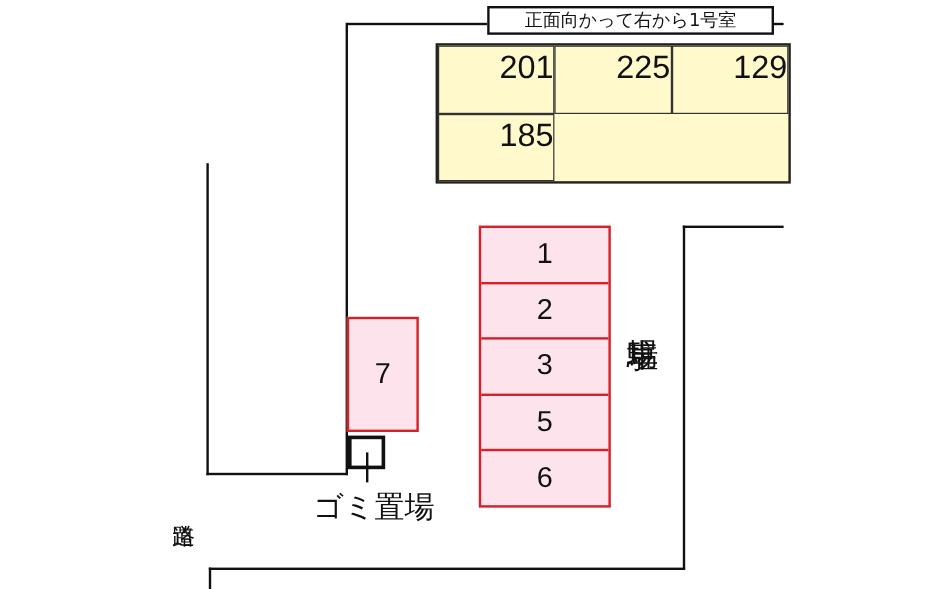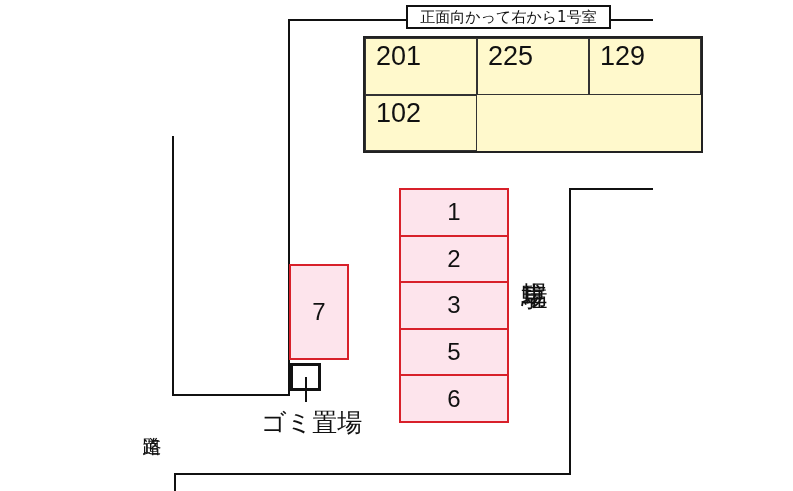--- a/index.html
+++ b/index.html
@@ -1,19 +1,19 @@
 <!DOCTYPE html>
 <html><head>
 <meta charset="utf-8">
 <style>
   html,body{margin:0;padding:0;background:#fff;}
   body{width:793px;height:491px;position:relative;overflow:hidden;font-family:"Liberation Sans","DejaVu Sans",sans-serif;}
   .ln{position:absolute;background:#111;}
-  .title-box{position:absolute;left:406px;top:5px;width:205px;height:24px;border:2px solid #111;background:#fff;box-sizing:border-box;display:flex;align-items:center;justify-content:center;font-size:15px;color:#111;font-family:"DejaVu Sans",sans-serif;}
-  .units{position:absolute;left:363px;top:36px;width:340px;height:117px;border:2px solid #222;box-sizing:border-box;background:#fff9cc;display:grid;grid-template-columns:repeat(3,1fr);grid-template-rows:repeat(2,1fr);}
+  .title-box{position:absolute;left:406px;top:5px;width:239px;height:24px;border:2px solid #111;background:#fff;box-sizing:border-box;display:flex;align-items:center;justify-content:center;font-size:15px;color:#111;font-family:"DejaVu Sans",sans-serif;}
+  .units{position:absolute;left:363px;top:36px;width:296px;height:117px;border:2px solid #222;box-sizing:border-box;background:#fff9cc;display:grid;grid-template-columns:repeat(3,1fr);grid-template-rows:repeat(2,1fr);text-align:right;}
   .unit{border:1px solid #333;font-size:27px;color:#111;padding:2px 0 0 10px;}
   .stack{position:absolute;left:399px;top:188px;width:110px;height:235px;border:2px solid #d8202a;box-sizing:border-box;background:#fde4ec;display:flex;flex-direction:column;}
   .slot{flex:1;border-top:2px solid #d8202a;display:flex;align-items:center;justify-content:center;font-size:24px;color:#111;}
   .slot:first-child{border-top:none;}
   .slot7{position:absolute;left:289px;top:264px;width:60px;height:96px;border:2px solid #d8202a;box-sizing:border-box;background:#fde4ec;display:flex;align-items:center;justify-content:center;font-size:24px;color:#111;}
   .vtext{position:absolute;font-family:"DejaVu Sans",sans-serif;color:#111;writing-mode:vertical-rl;}
   .garbage-box{position:absolute;left:290px;top:363px;width:31px;height:28px;border:3px solid #111;box-sizing:border-box;}
   .garbage-label{position:absolute;left:261px;top:406px;font-size:25px;font-family:"DejaVu Sans",sans-serif;color:#111;}
 </style>
 </head>
@@ -28,21 +28,21 @@
 <div class="ln" style="left:569px;top:188px;width:2px;height:286px;"></div>
 <div class="ln" style="left:174px;top:473px;width:397px;height:2px;"></div>
 <div class="ln" style="left:174px;top:473px;width:2px;height:18px;"></div>
 
 <div class="title-box">正面向かって右から1号室</div>
 
 <div class="units">
   <div class="unit">201</div>
   <div class="unit">225</div>
   <div class="unit">129</div>
-  <div class="unit">102</div>
+  <div class="unit">185</div>
 </div>
 
 <div class="stack">
   <div class="slot">1</div>
   <div class="slot">2</div>
   <div class="slot">3</div>
   <div class="slot">5</div>
   <div class="slot">6</div>
 </div>
 

